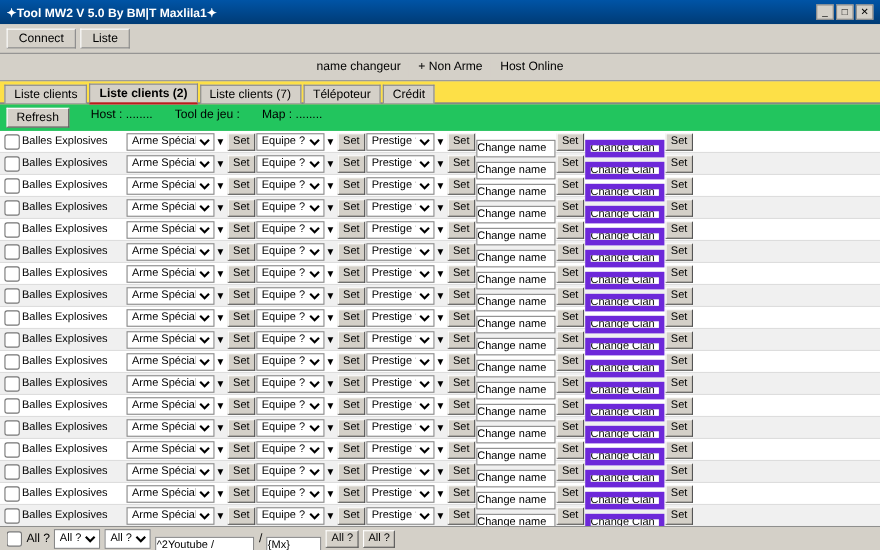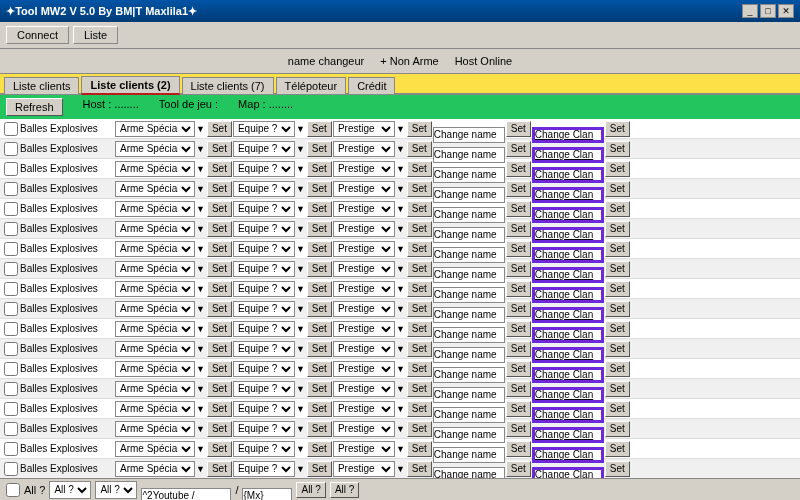--- a/index.html
+++ b/index.html
@@ -182,21 +182,21 @@
     .change-name-input {
       width: 72px;
       height: 16px;
       border: 1px solid #888;
       font-size: 10px;
       flex-shrink: 0;
     }
     .change-clan-input {
       width: 72px;
       height: 16px;
-      border: 3px solid #6d28d9;
+      border: 5px solid #6d28d9;
       font-size: 10px;
       flex-shrink: 0;
       text-decoration: underline;
     }
     .footer-row {
       display: flex;
       align-items: center;
       padding: 2px 6px;
       background: #d4d0c8;
       border-top: 1px solid #888;

